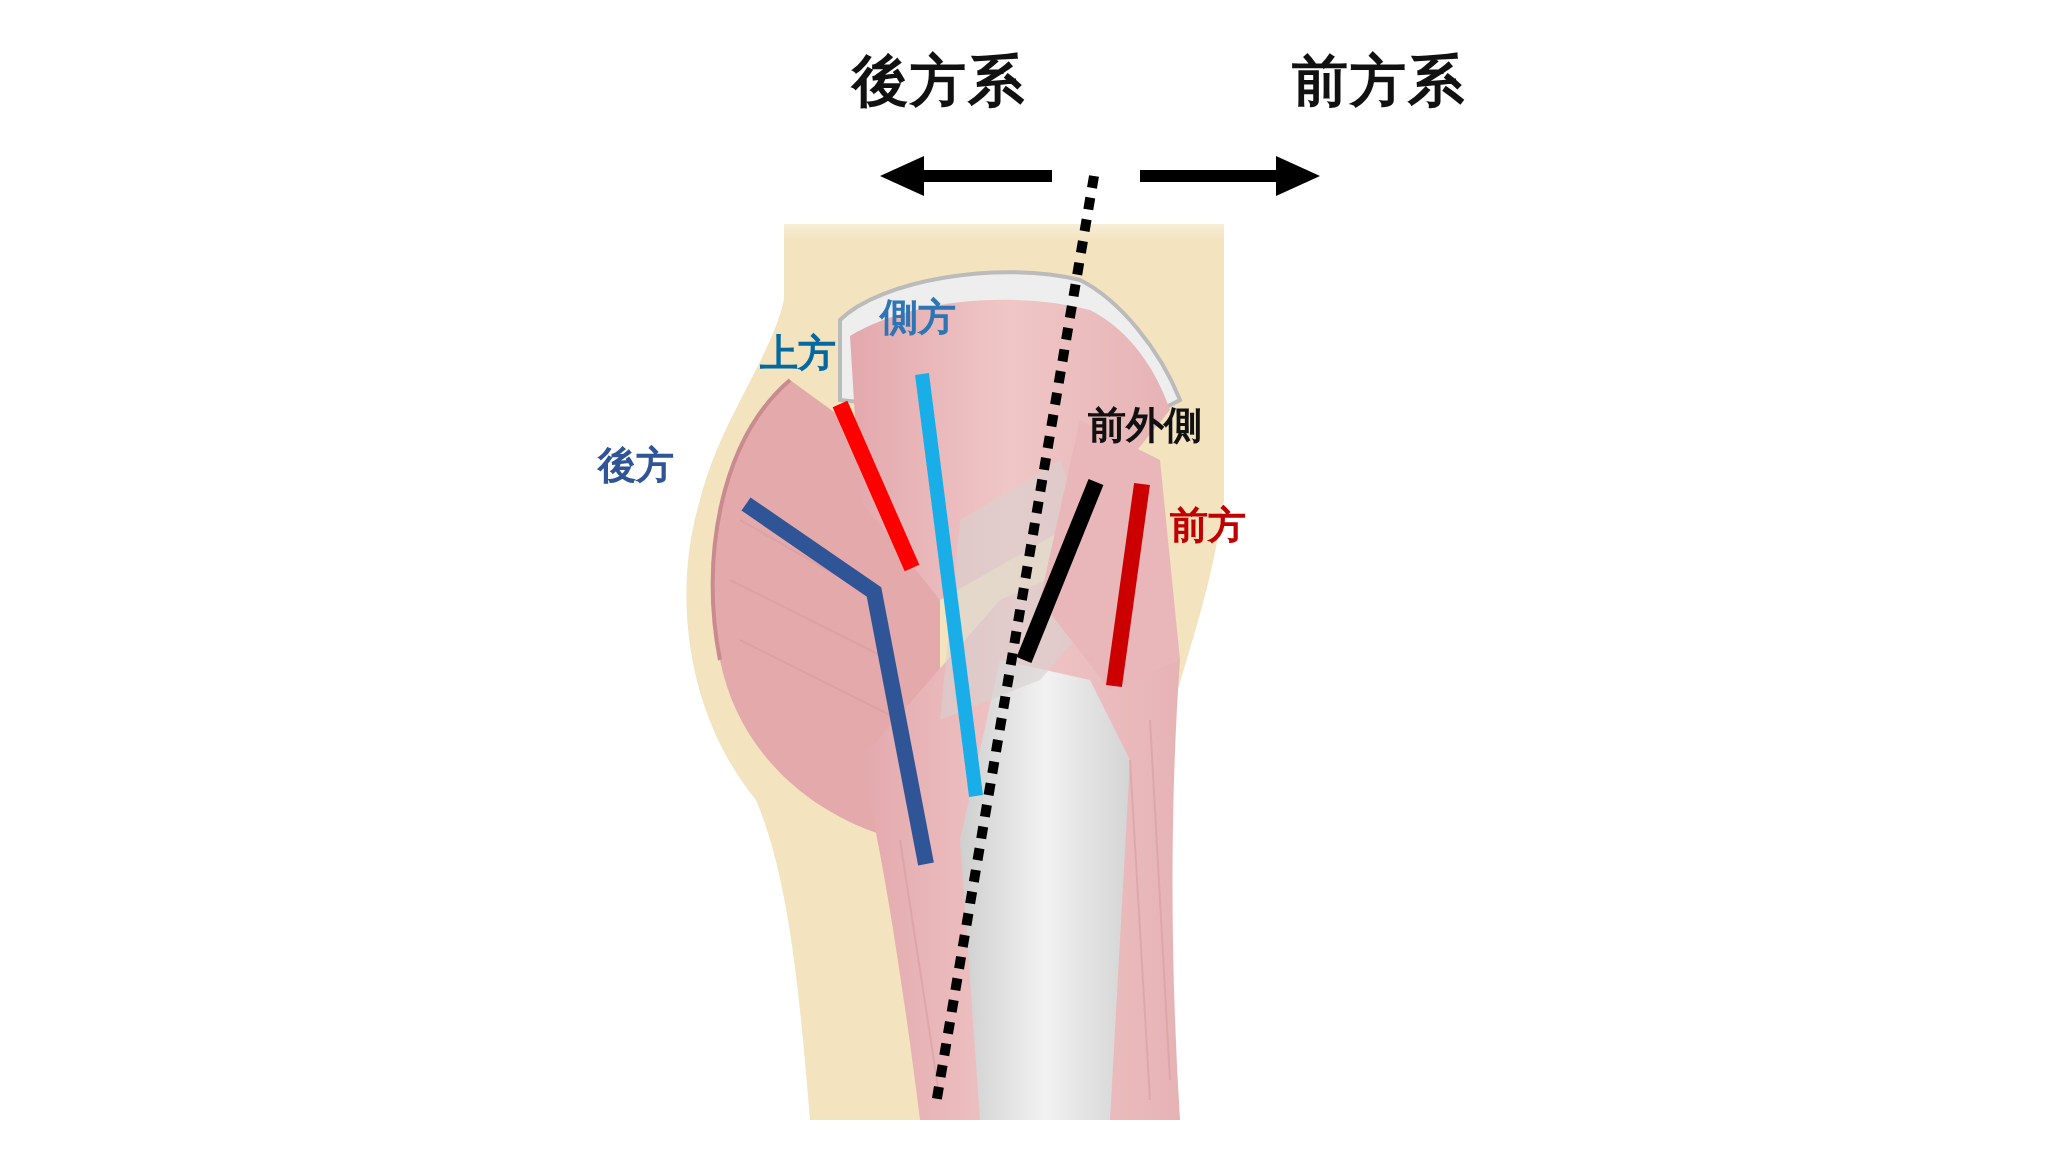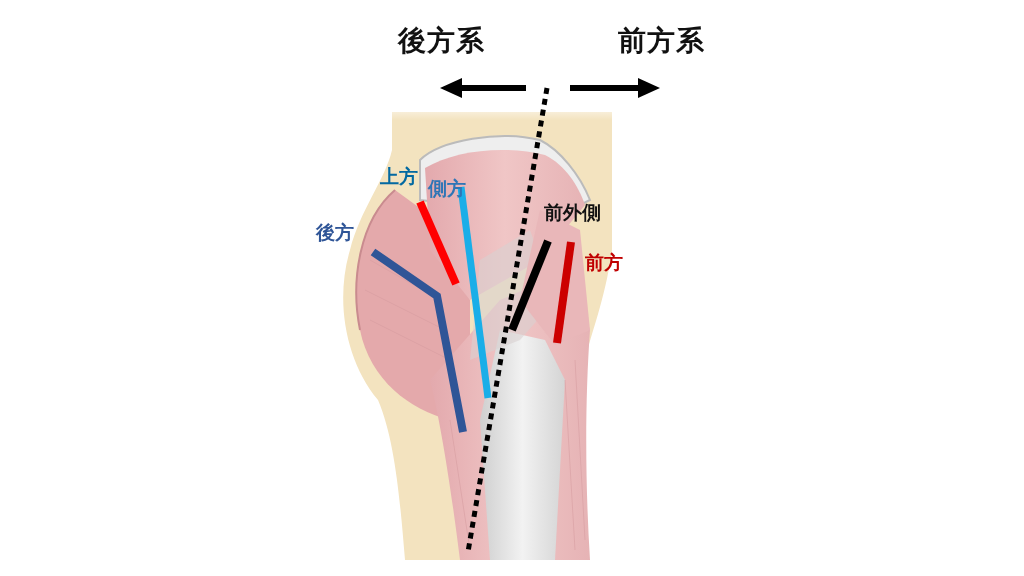--- a/index.html
+++ b/index.html
@@ -1,18 +1,18 @@
 <!DOCTYPE html>
 <html><head>
 <meta charset="utf-8">
 <style>
   html, body { margin:0; padding:0; background:#ffffff; }
   body { width:1024px; height:576px; position:relative; overflow:hidden;
          font-family:"DejaVu Sans", sans-serif; }
-  .heading { position:absolute; font-weight:bold; font-size:28px; color:#111; letter-spacing:1px; }
+  .heading { position:absolute; font-weight:bold; font-size:28px; color:#111; letter-spacing:1px;margin-left:28px; }
   .label { position:absolute; font-weight:bold; font-size:19px; white-space:nowrap; }
   svg.diagram { position:absolute; left:0; top:0; }
 </style>
 </head>
 <body>
 
 <div class="heading" style="left:398px; top:22px;">後方系</div>
 <div class="heading" style="left:618px; top:22px;">前方系</div>
 
 <svg class="diagram" width="1024" height="576" viewBox="0 0 1024 576">
@@ -81,17 +81,17 @@
 
   <line x1="547" y1="88" x2="468" y2="552" stroke="#000" stroke-width="5" stroke-dasharray="6,5"></line>
 
   <polyline points="373,252 437,296 463,432" fill="none" stroke="#2f5597" stroke-width="8"></polyline>
   <line x1="420" y1="202" x2="456" y2="284" stroke="#ff0000" stroke-width="8"></line>
   <line x1="461" y1="187" x2="488" y2="398" stroke="#1aaee8" stroke-width="7"></line>
   <line x1="548" y1="241" x2="512" y2="330" stroke="#000000" stroke-width="8"></line>
   <line x1="571" y1="242" x2="557" y2="343" stroke="#cc0000" stroke-width="8"></line>
 </svg>
 
-<div class="label" style="left:316px; top:220px; color:#2f5597;text-align:center;">後方</div>
+<div class="label" style="left:299px; top:220px; color:#2f5597;text-align:center;">後方</div>
 <div class="label" style="left:380px; top:164px; color:#0369a1;">上方</div>
-<div class="label" style="left:428px; top:146px; color:#2e75b6;margin-top:30px;">側方</div>
+<div class="label" style="left:440px; top:146px; color:#2e75b6;">側方</div>
 <div class="label" style="left:544px; top:200px; color:#111111;font-family:Liberation Mono, monospace;">前外側</div>
 <div class="label" style="left:585px; top:250px; color:#c00000;font-family:Liberation Serif, serif;">前方</div>
 
 </body></html>

